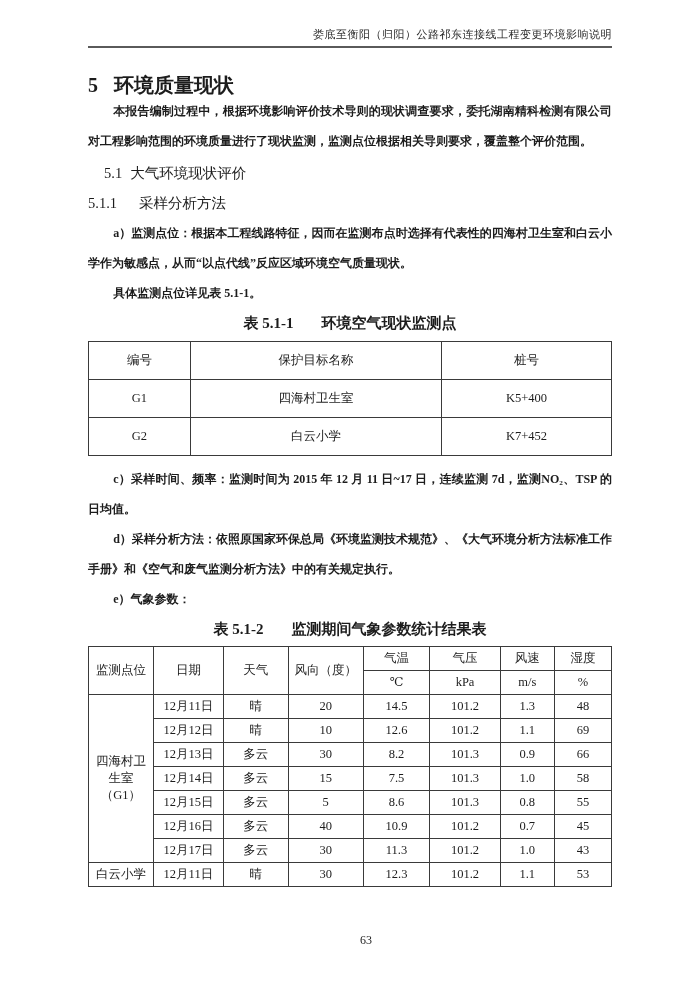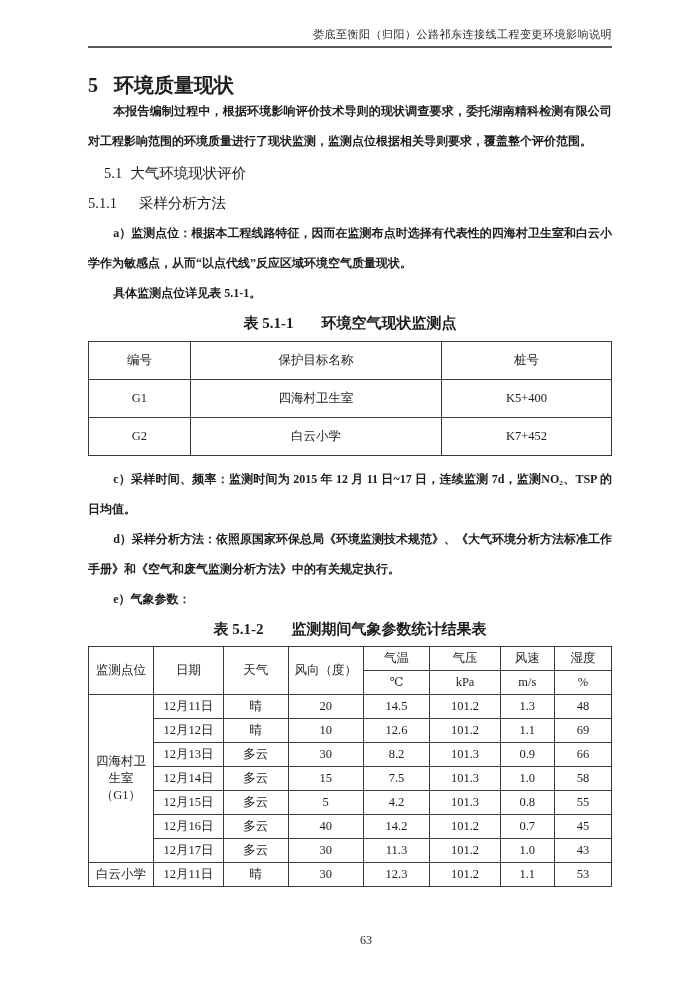--- a/index.html
+++ b/index.html
@@ -168,30 +168,30 @@
           <td>15</td>
           <td>7.5</td>
           <td>101.3</td>
           <td>1.0</td>
           <td>58</td>
         </tr>
         <tr>
           <td>12月15日</td>
           <td>多云</td>
           <td>5</td>
-          <td>4.2</td>
+          <td>8.6</td>
           <td>101.3</td>
           <td>0.8</td>
           <td>55</td>
         </tr>
         <tr>
           <td>12月16日</td>
           <td>多云</td>
           <td>40</td>
-          <td>14.2</td>
+          <td>10.9</td>
           <td>101.2</td>
           <td>0.7</td>
           <td>45</td>
         </tr>
         <tr>
           <td>12月17日</td>
           <td>多云</td>
           <td>30</td>
           <td>11.3</td>
           <td>101.2</td>

